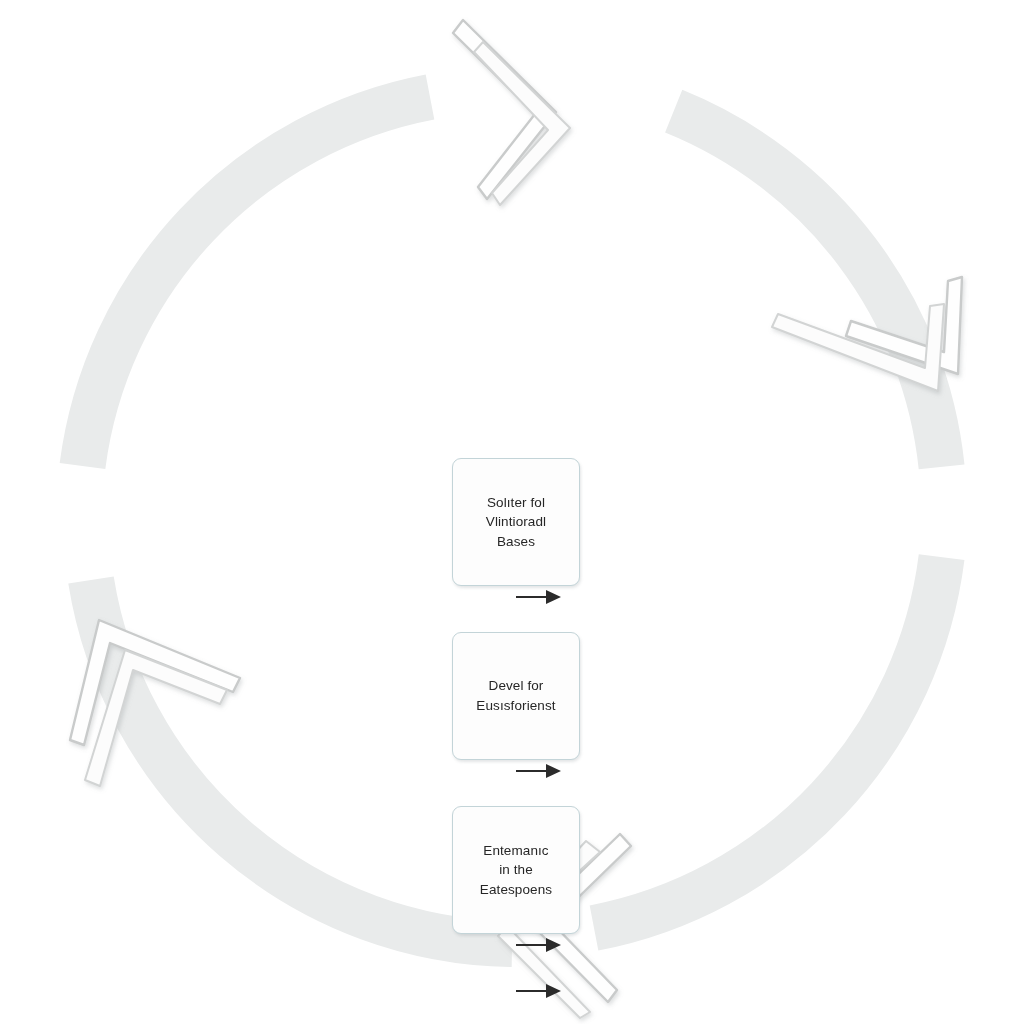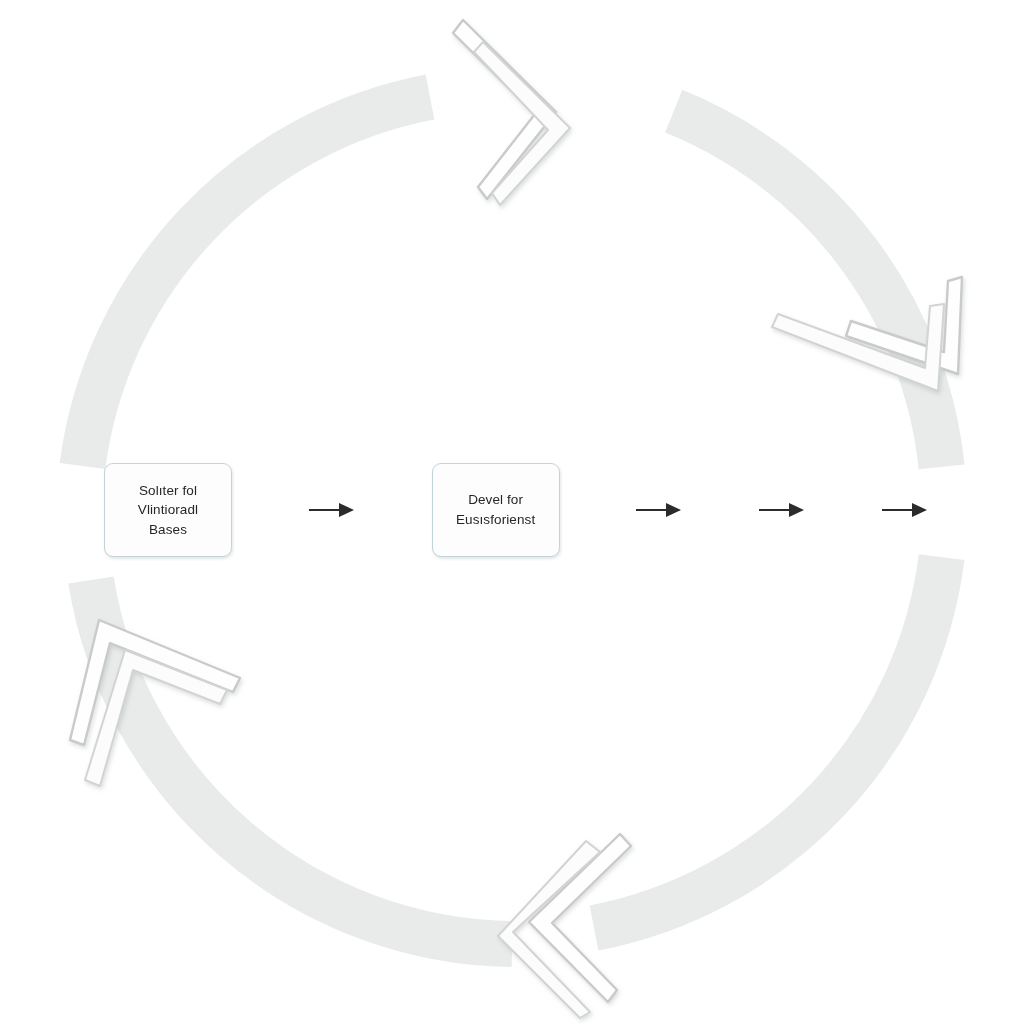--- a/index.html
+++ b/index.html
@@ -36,20 +36,21 @@
   }
 
   
   #flow-row {
     position: absolute;
     left: 104px;
     top: 458px;
     width: 824px;
     height: 104px;
     display: flex;
+    flex-direction: column;
     align-items: center;
     justify-content: space-between;
   }
   .flow-box {
     box-sizing: border-box;
     width: 128px;
     height: 94px;
     flex: 0 0 128px;
     background: #fdfdfd;
     border: 1.5px solid #c3d4d8;
@@ -154,20 +155,25 @@
     <div class="flow-box">
       <span class="flow-box-label">Devel for
 Eusısforienst</span>
     </div>
 
     <div class="flow-connector">
       <div class="shaft"></div>
       <div class="head"></div>
     </div>
 
+    <div class="flow-box">
+      <span class="flow-box-label">Entemanıc
+in the
+Eatespoens</span>
+    </div>
 
     <div class="flow-connector">
       <div class="shaft"></div>
       <div class="head"></div>
     </div>
 
 
     <div class="flow-connector">
       <div class="shaft"></div>
       <div class="head"></div>

